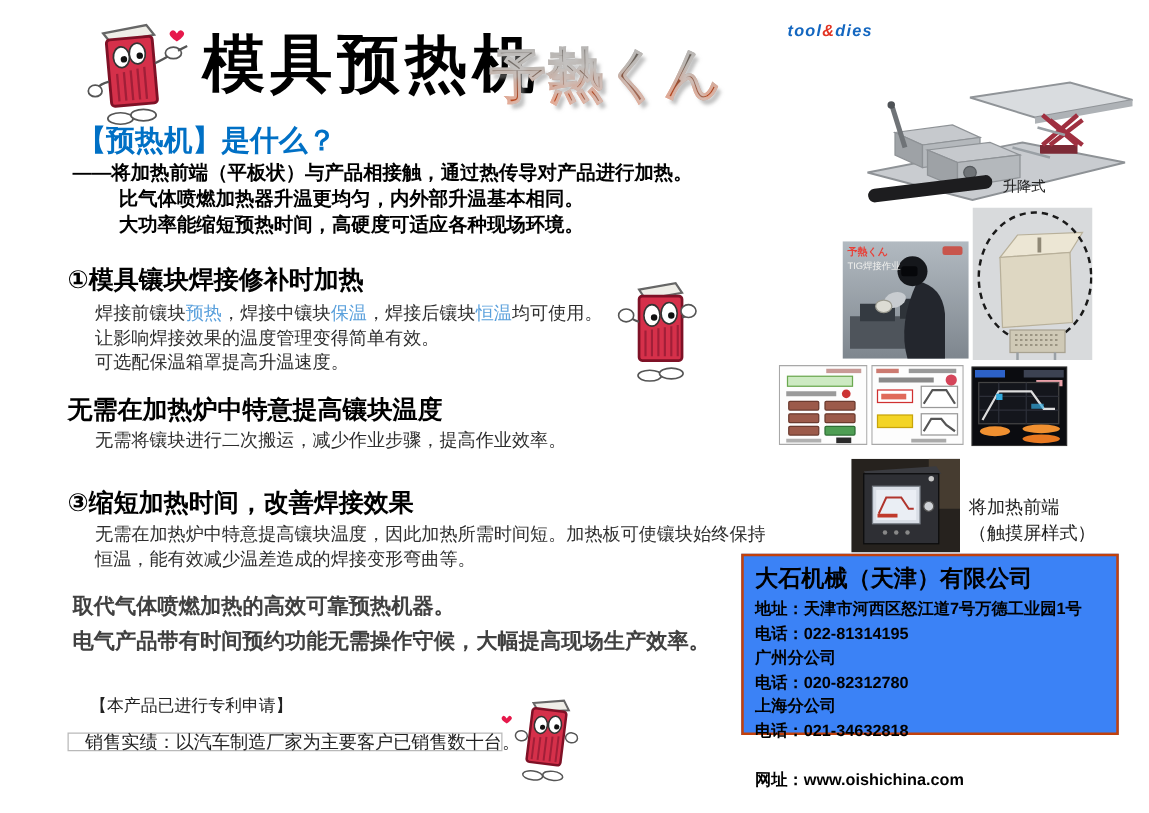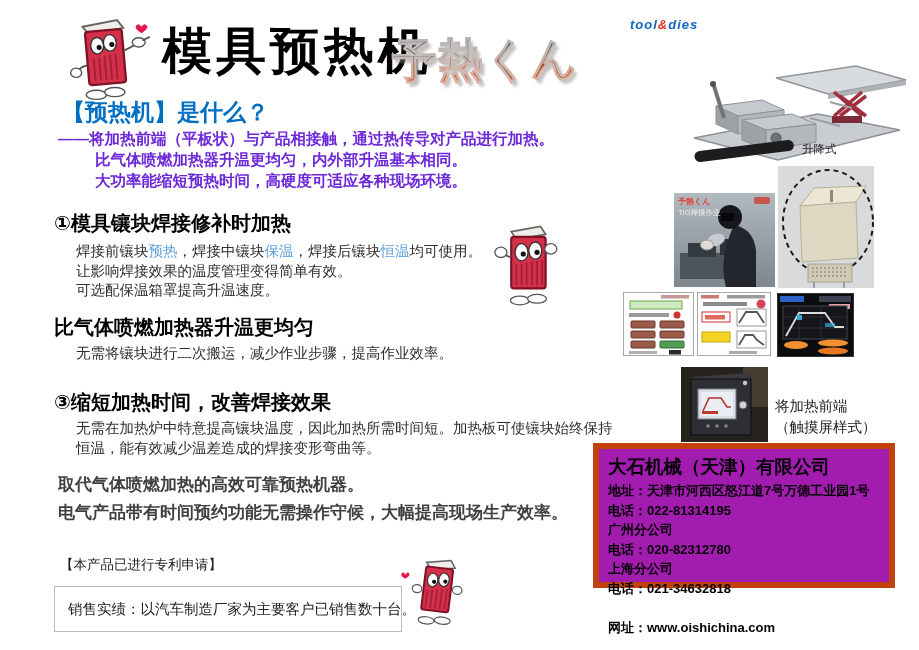--- a/index.html
+++ b/index.html
@@ -20,21 +20,21 @@
   .nk-main{position:relative;font-style:italic;font-weight:bold;font-size:31px;line-height:30px;
            color:#1b9ed6;font-family:"DejaVu Serif","Liberation Serif",serif;letter-spacing:0px;}
   .nk-slash{position:absolute;left:-4px;top:4px;width:7px;height:24px;background:#e6187e;
             transform:skewX(-24deg);border-radius:2px;}
   .nk-dot{position:absolute;left:104px;top:-2px;width:7px;height:7px;border-radius:50%;background:#e6187e;}
   .nk-sub{font-style:italic;font-weight:bold;font-size:13px;color:#1467c0;letter-spacing:1px;margin-top:1px;padding-left:14px;}
   .nk-amp{color:#e23322;}
 
   
   #intro-heading{left:62px;top:97px;font-size:23px;font-weight:bold;color:#0070c5;white-space:nowrap;}
-  #intro-lines{left:58px;top:128px;width:530px;font-size:15.5px;font-weight:bold;color:#6d28d9;line-height:21px;}
+  #intro-lines{left:58px;top:128px;width:530px;font-size:15.5px;font-weight:bold;color:#000000;line-height:21px;}
   #intro-lines .indent{padding-left:37px;}
 
   
   .sec-h{font-size:20px;font-weight:bold;color:#000;white-space:nowrap;}
   .sec-body{font-family:"DejaVu Serif","Liberation Serif",serif;font-size:14.5px;color:#2e2e2e;line-height:19.5px;white-space:nowrap;}
   #sec1-h{left:54px;top:210px;}
   #sec1-body{left:76px;top:242px;}
   #sec2-h{left:54px;top:314px;}
   #sec2-body{left:76px;top:344px;}
   #sec3-h{left:54px;top:389px;}
@@ -52,29 +52,29 @@
   #photo-welding{left:674px;top:193px;width:101px;height:94px;}
   #photo-cover{left:778px;top:166px;width:96px;height:122px;}
   #panel1{left:623px;top:292px;width:71px;height:64px;}
   #panel2{left:697px;top:292px;width:74px;height:64px;}
   #panel3{left:777px;top:293px;width:77px;height:64px;}
   #photo-controlbox{left:681px;top:367px;width:87px;height:75px;}
   #panel-caption{left:775px;top:396px;font-size:14.5px;color:#222;line-height:21px;
                  font-family:"DejaVu Serif","Liberation Serif",serif;white-space:nowrap;}
 
   
-  #company-box{left:593px;top:443px;width:302px;height:145px;border:6px solid #c2410c;
-               box-sizing:border-box;background:#a21caf;padding:5px 9px;}
+  #company-box{left:593px;top:443px;width:302px;height:145px;border:2px solid #c2410c;
+               box-sizing:border-box;background:#3b82f6;padding:5px 9px;}
   #company-name{font-size:18.5px;font-weight:bold;color:#000;white-space:nowrap;margin-bottom:2px;}
   .co-line{font-size:13px;font-weight:bold;color:#000;line-height:19.5px;min-height:19.5px;white-space:nowrap;}
 
   
-  #patent{left:60px;top:556px;font-family:"DejaVu Serif","Liberation Serif",serif;
+  #patent{left:72px;top:556px;font-family:"DejaVu Serif","Liberation Serif",serif;
           font-size:13.5px;color:#222;white-space:nowrap;}
-  #sales-box{left:54px;top:586px;width:348px;height:46px;border:1px solid #b9b9b9;background:#fff;
+  #sales-box{left:54px;top:586px;width:348px;height:15px;border:1px solid #b9b9b9;background:#fff;
              box-sizing:border-box;display:flex;align-items:center;padding-left:13px;}
   #sales-text{font-family:"DejaVu Serif","Liberation Serif",serif;font-size:14.5px;color:#222;white-space:nowrap;}
   #mascot3{left:398px;top:554px;width:74px;height:80px;}
 </style>
 </head>
 <body>
 
 <div class="page">
 
   <div class="abs" id="mascot1">
@@ -192,21 +192,21 @@
       <polygon points="22,40 36,22 88,20 78,36" fill="#ece6d4" stroke="#b8b09a"></polygon>
       <polygon points="22,40 78,36 80,92 24,96" fill="#ded7c2" stroke="#b8b09a"></polygon>
       <rect x="52" y="24" width="3" height="12" fill="#8f8876"></rect>
       <ellipse cx="50" cy="56" rx="45" ry="52" fill="none" stroke="#1a1a1a" stroke-width="2" stroke-dasharray="5 4"></ellipse>
       <rect x="30" y="98" width="44" height="18" fill="#cfc9b6" stroke="#a8a290"></rect>
       <path d="M34 102 h36 M34 106 h36 M34 110 h36" stroke="#9a9482" stroke-width="1.5" stroke-dasharray="2 2"></path>
       <path d="M36 116 v6 M66 116 v6" stroke="#9aa0a5" stroke-width="2"></path>
     </svg>
   </div>
 
-  <div class="abs sec-h" id="sec2-h">比气体喷燃加热器升温更均匀</div>
+  <div class="abs sec-h" id="sec2-h">无需在加热炉中特意提高镶块温度</div>
   <div class="abs sec-body" id="sec2-body">
     <div>无需将镶块进行二次搬运，减少作业步骤，提高作业效率。</div>
   </div>
 
   <div class="abs" id="panel1">
     <svg width="71" height="64" viewBox="0 0 71 64">
       <rect x="0.5" y="0.5" width="70" height="63" fill="#fdfdfd" stroke="#a8a8a8"></rect>
       <rect x="38" y="3" width="28" height="3.5" fill="#c89a96"></rect>
       <rect x="7" y="9" width="52" height="8" fill="#cdeac2" stroke="#6aa84f"></rect>
       <rect x="6" y="21" width="40" height="4" fill="#9a9a9a"></rect>

